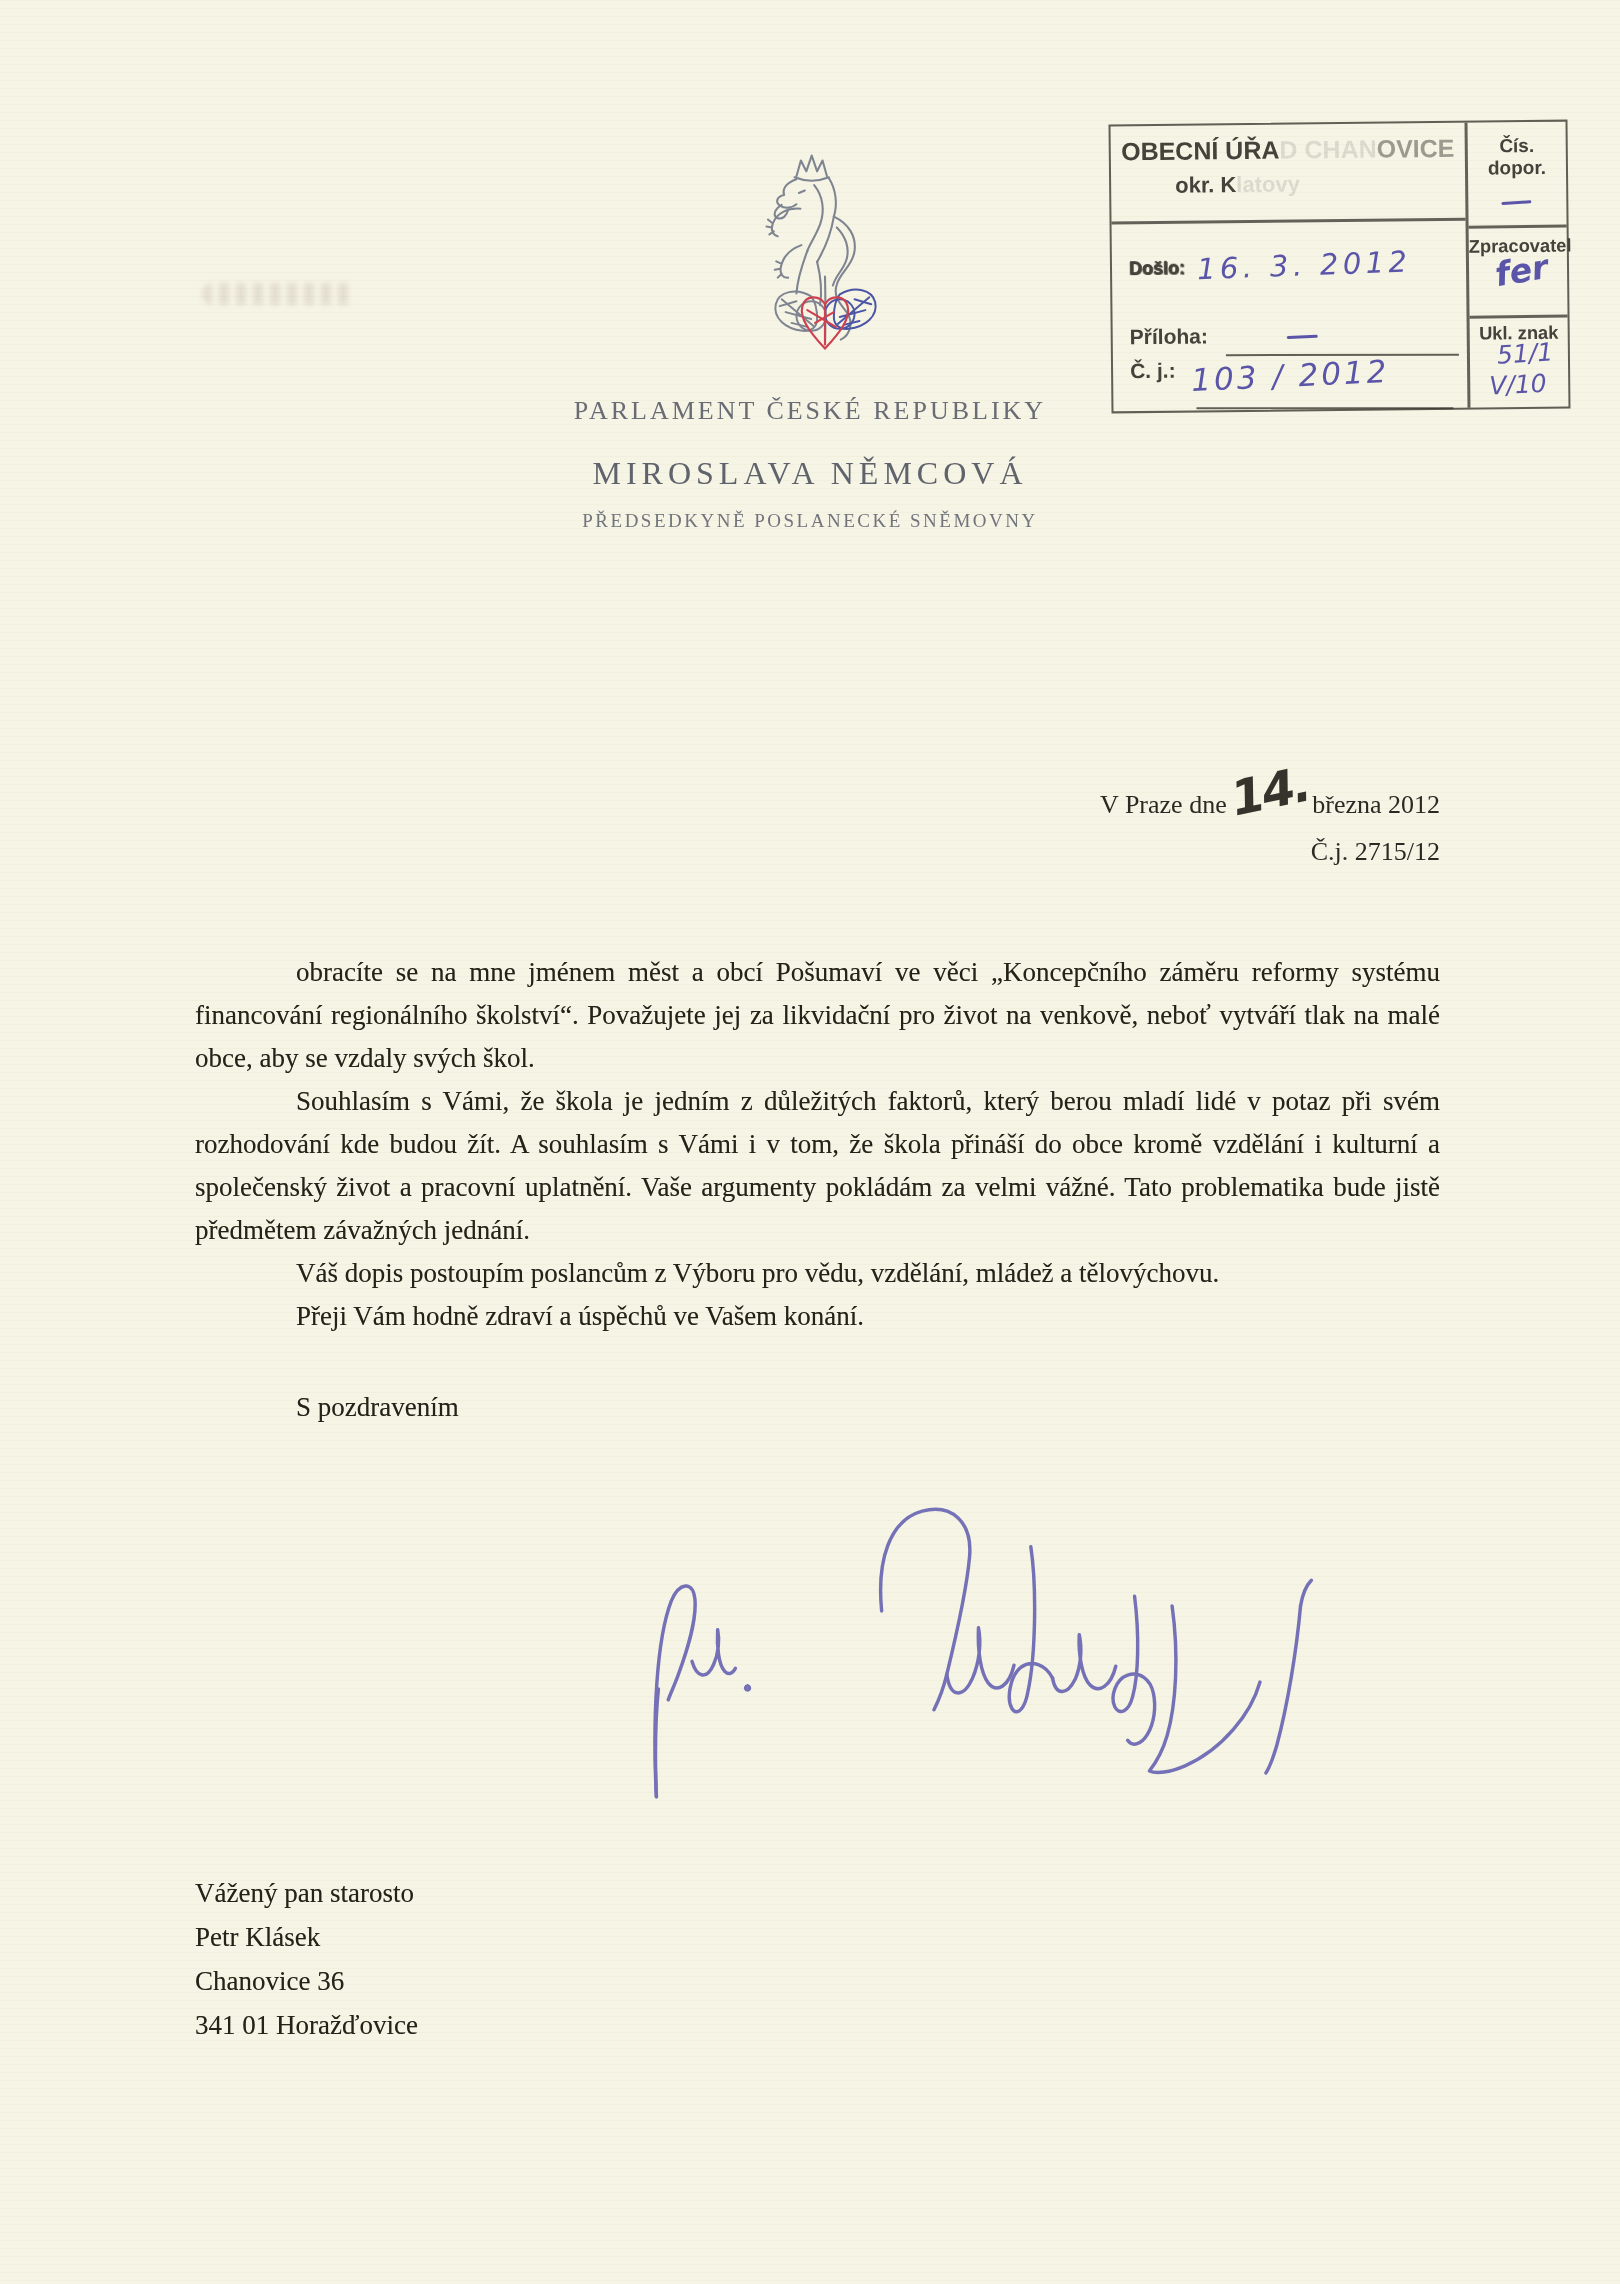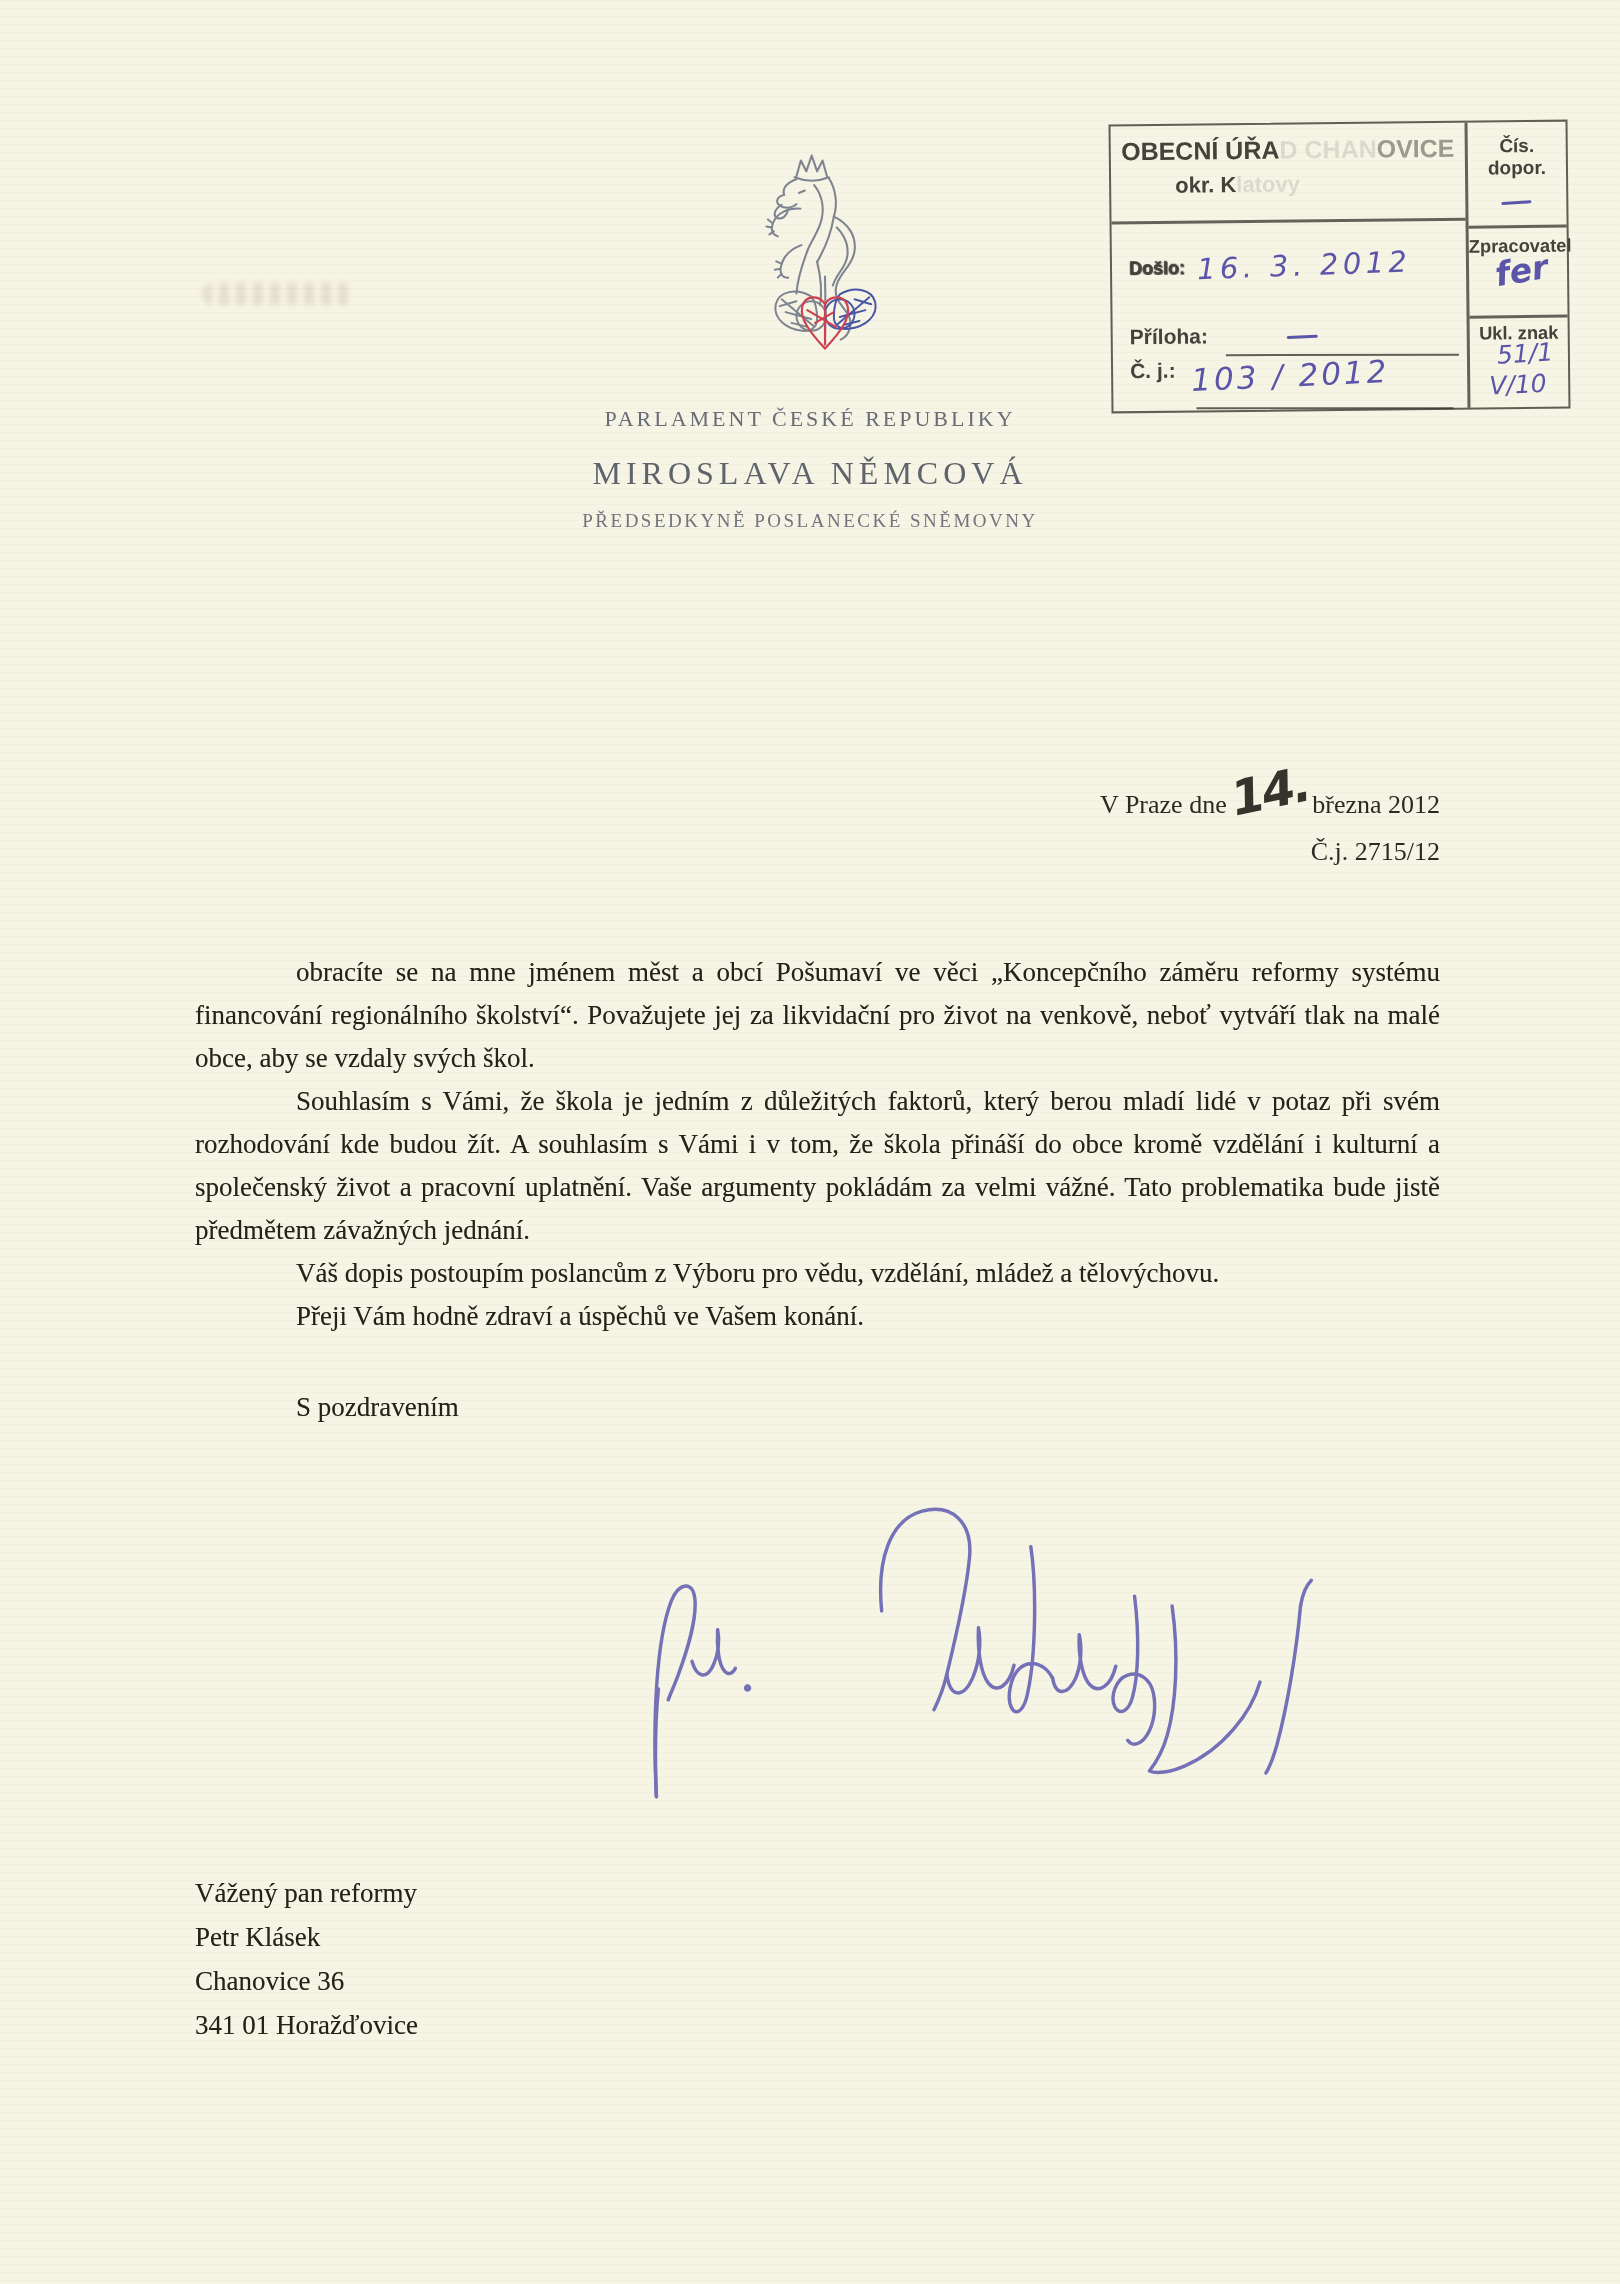--- a/index.html
+++ b/index.html
@@ -8,21 +8,21 @@
     background:#f6f4e5;
     font-family:"Liberation Serif", serif;color:#29251f;
   }
   .page::before{
     content:"";position:absolute;inset:0;pointer-events:none;
     background:repeating-linear-gradient(180deg, rgba(150,140,110,0.045) 0 1px, rgba(0,0,0,0) 1px 8px);
     mix-blend-mode:multiply;
   }
   
   .lh{position:absolute;left:0;width:100%;text-align:center;white-space:nowrap;}
-  .lh1{top:406px;font-size:22px;letter-spacing:3px;color:#696c75;}
+  .lh1{top:396px;font-size:26px;letter-spacing:3px;color:#696c75;}
   .lh2{top:455px;font-size:32px;letter-spacing:5px;color:#5f636c;}
   .lh3{top:510px;font-size:19px;letter-spacing:2.5px;color:#71747c;}
   .emblem{position:absolute;left:762px;top:153px;width:126px;height:202px;}
   
   .smudge{position:absolute;left:202px;top:283px;width:153px;height:22px;border-radius:11px;
     background:repeating-linear-gradient(90deg, rgba(125,98,88,.14) 0 10px, rgba(0,0,0,0) 10px 17px);
     filter:blur(2.5px);}
   
   .stamp{
     position:absolute;left:1110px;top:122px;width:459px;height:289px;
@@ -194,20 +194,20 @@
       <path d="M862,212 C874,292 872,432 856,506 C850,540 834,556 824,540 C812,520 820,474 842,456 C864,440 892,450 906,478"></path>
       <path d="M906,478 C912,512 934,516 952,480 C964,452 966,416 960,390 C958,432 966,476 982,492 C1000,510 1024,494 1034,454"></path>
       <path d="M1072,312 C1082,392 1080,472 1068,516 C1060,546 1042,554 1032,536 C1022,516 1034,480 1058,472 C1082,464 1104,480 1110,508 C1116,536 1112,568 1098,592 C1086,612 1068,618 1058,604"></path>
       <path d="M1148,332 C1162,432 1156,532 1138,594 C1130,622 1116,648 1102,666 C1130,678 1210,654 1272,582 C1300,550 1318,514 1326,486"></path>
       <path d="M1408,332 C1400,422 1382,532 1360,614 C1352,642 1344,660 1338,670"></path>
       <path d="M1408,332 C1412,308 1420,290 1430,280"></path>
     </g>
   </svg>
 
   <div class="recipient">
-    <div>Vážený pan reformy</div>
+    <div>Vážený pan starosto</div>
     <div>Petr Klásek</div>
     <div>Chanovice 36</div>
     <div>341 01 Horažďovice</div>
   </div>
 
 </div>
 
 
 </body></html>

